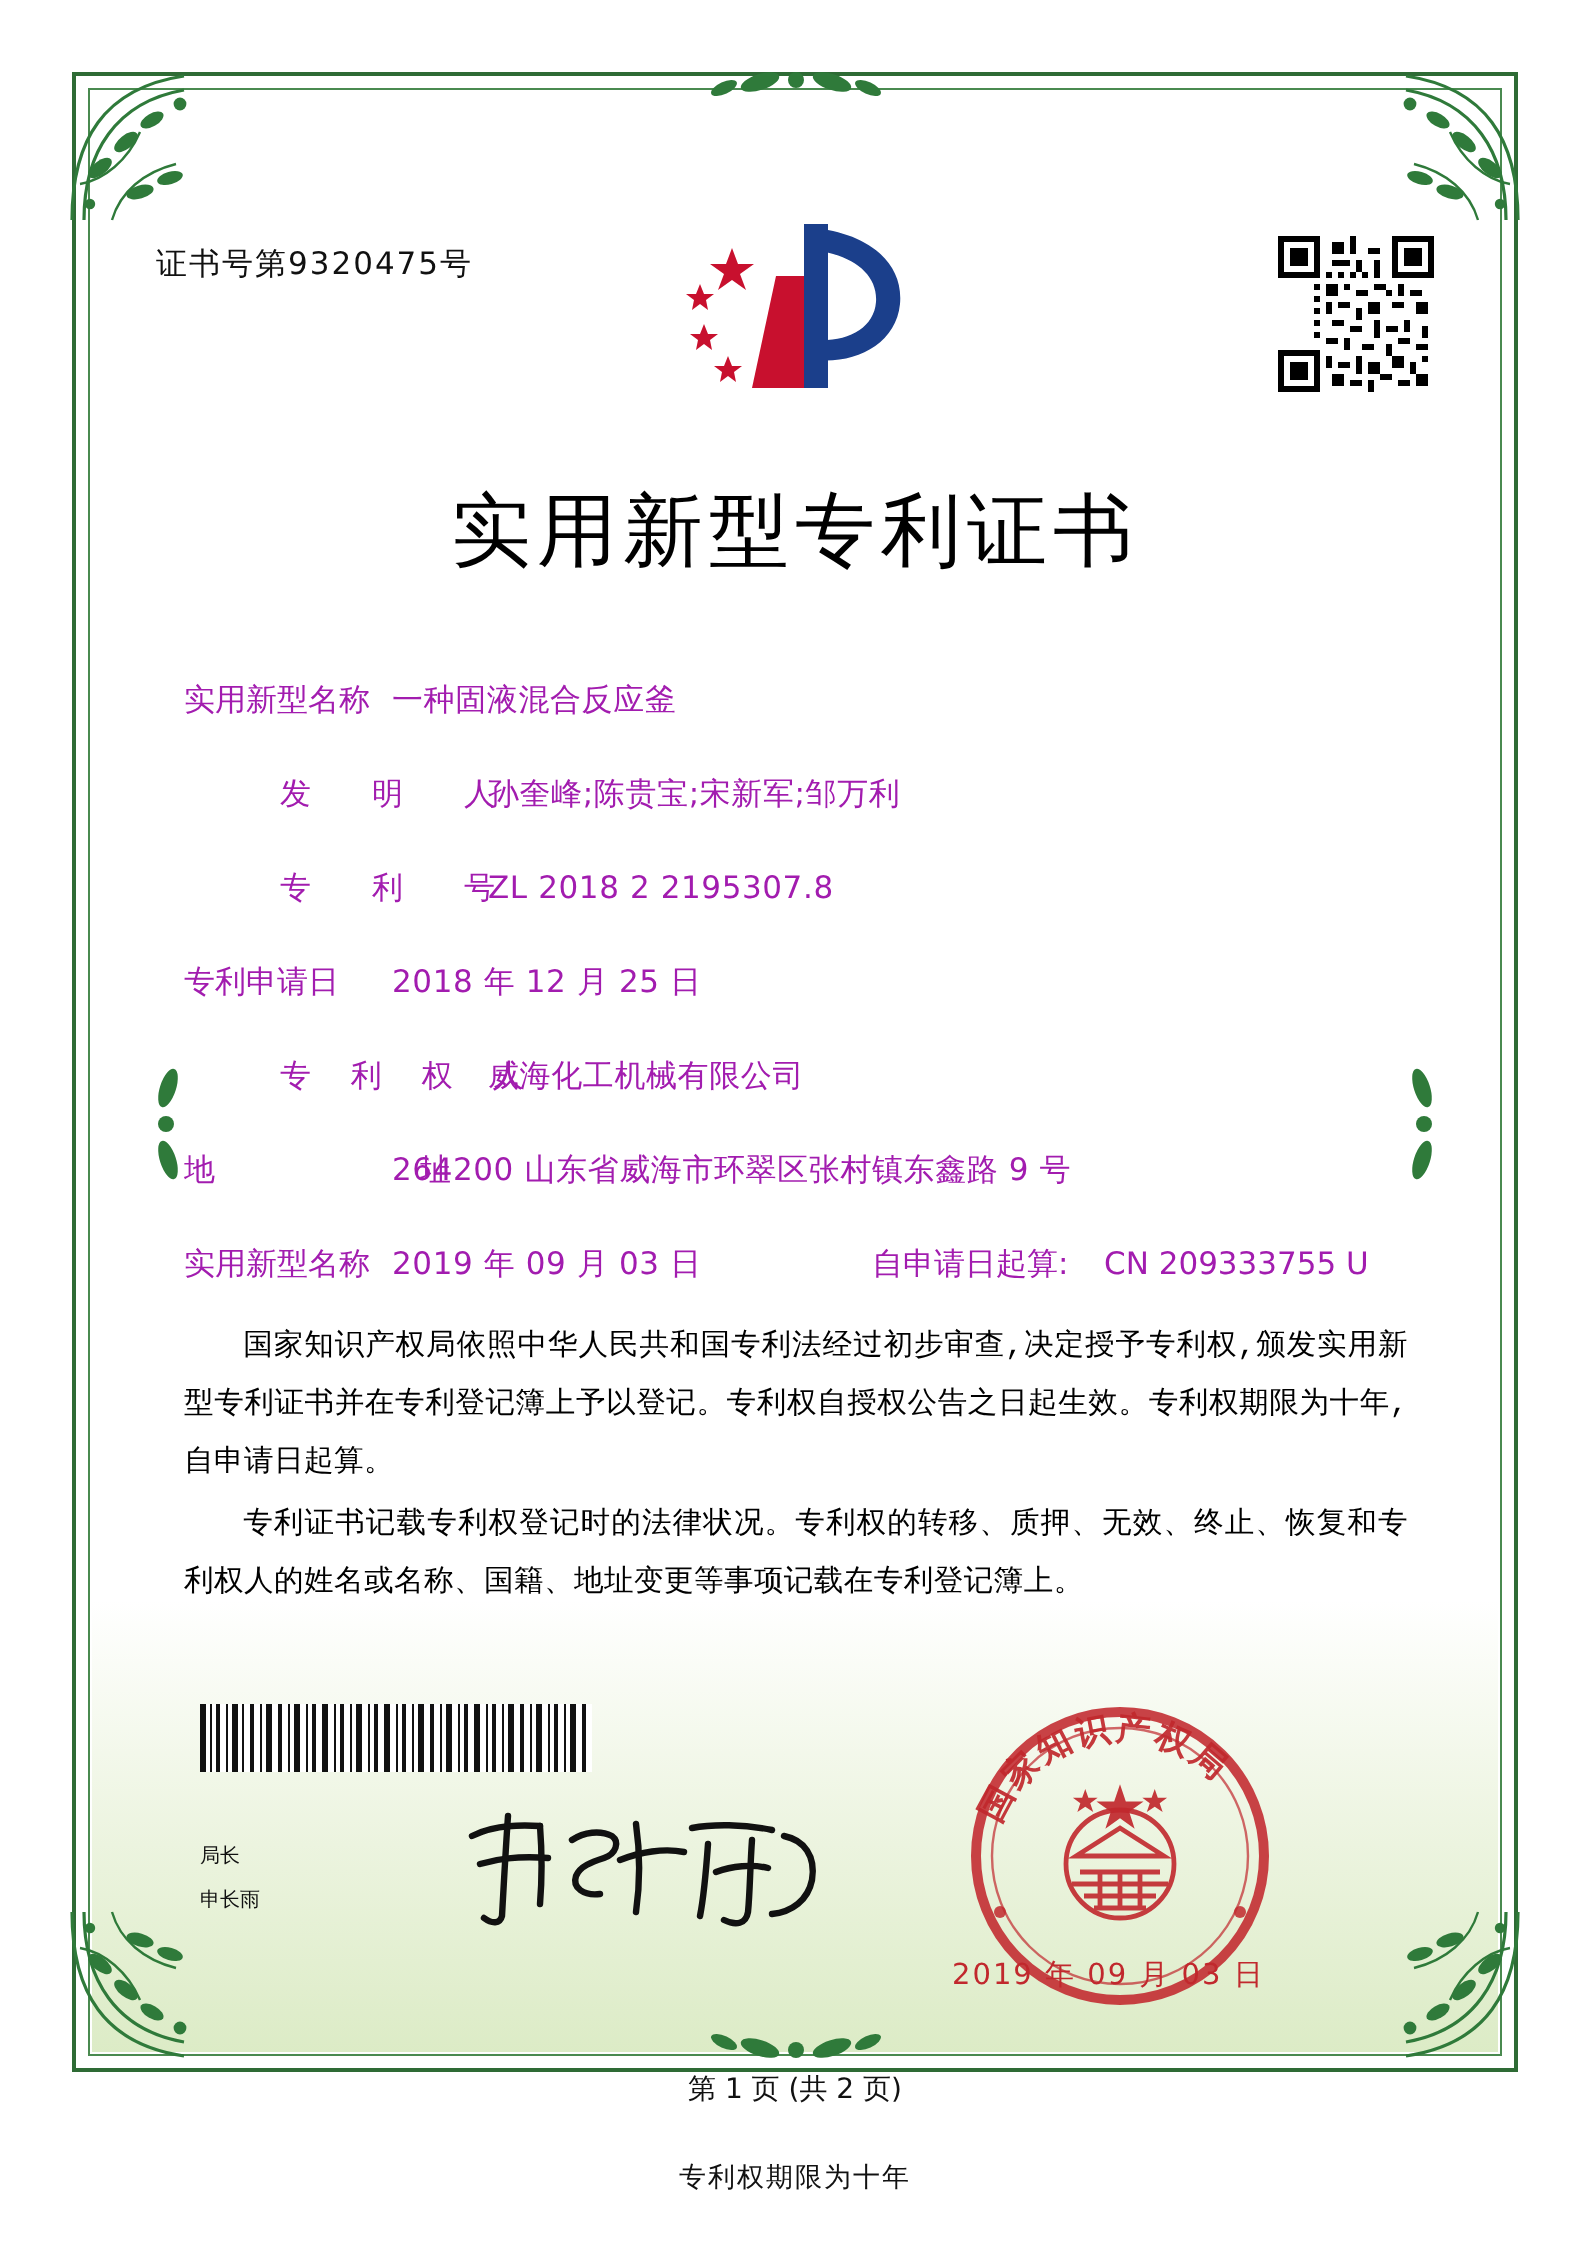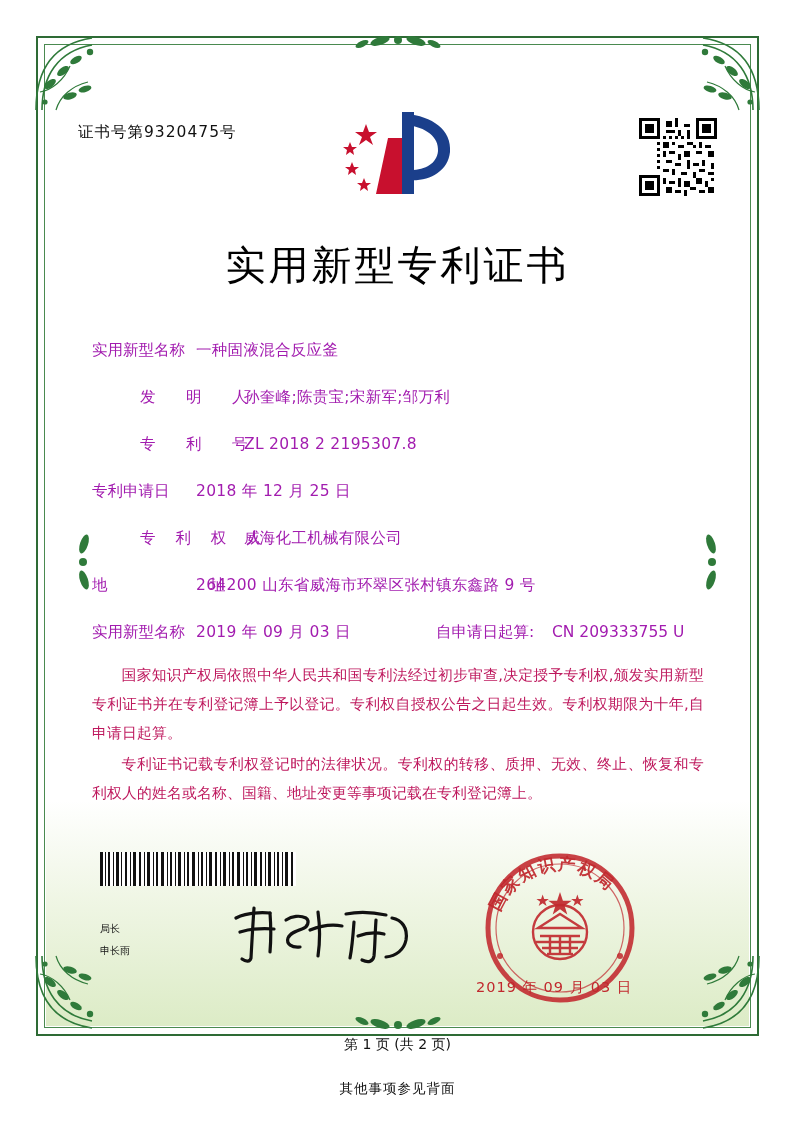--- a/index.html
+++ b/index.html
@@ -143,22 +143,23 @@
   .field-right-value { flex: 1; }
 
   
   .paras {
     position: absolute;
     left: 92px;
     top: 660px;
     width: 612px;
     font-size: 14.8px;
     line-height: 29px;
-    color: #be185d;
+    color: #000000;
     text-align: justify;
+    font-family: Liberation Mono, monospace;
   }
   .paras p {
     margin: 0 0 2px 0;
     text-indent: 2em;
     letter-spacing: 0.2px;
   }
 
   
   .barcode {
     position: absolute;
@@ -605,15 +606,15 @@
 
       <g fill="#c1282d" opacity="0.85">
         <circle cx="30" cy="118" r="3"></circle>
         <circle cx="150" cy="118" r="3"></circle>
       </g>
     </svg>
   </div>
   <div class="seal-date">2019 年 09 月 03 日</div>
 
   <div class="page-num">第 1 页 (共 2 页)</div>
-  <div class="footnote">其他事项参见背面</div>
+  <div class="footnote">专利权期限为十年</div>
 
 </div>
 
 </body></html>

